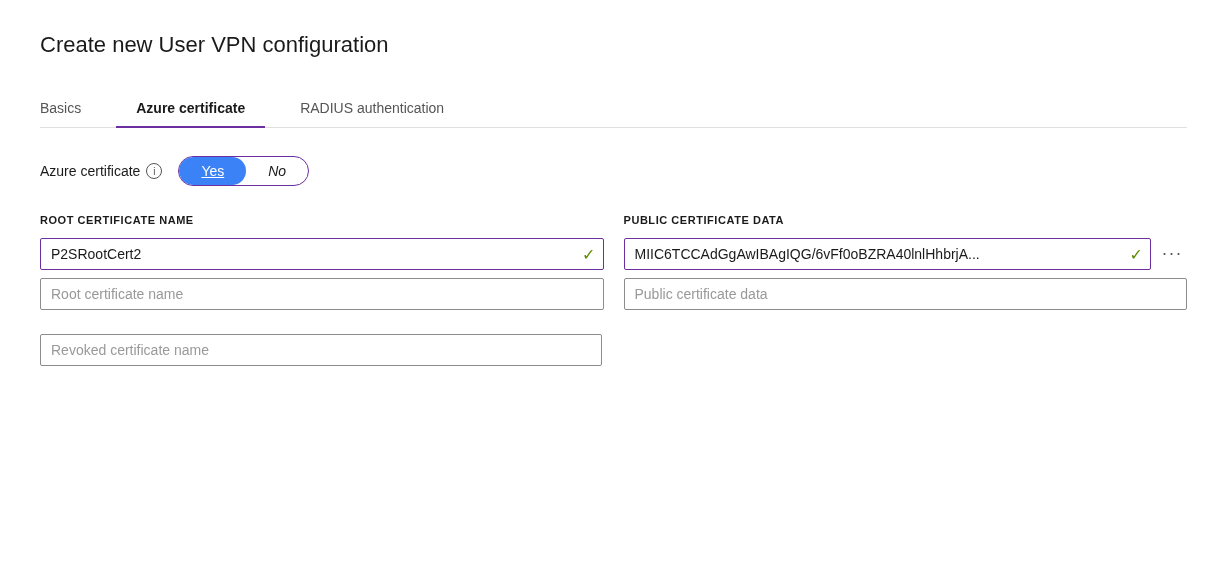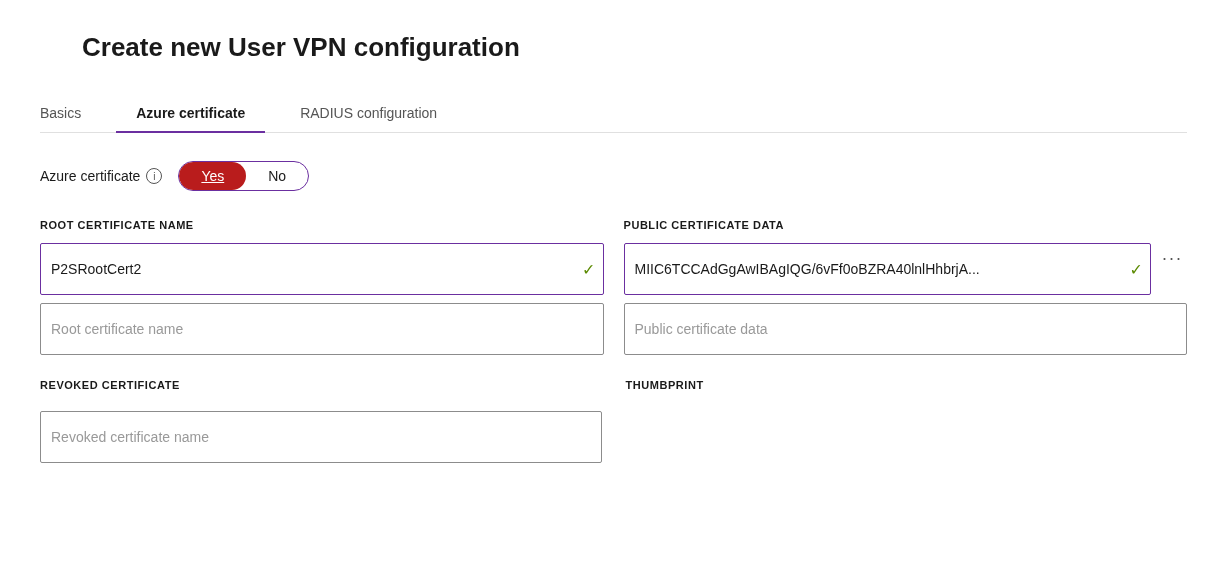--- a/index.html
+++ b/index.html
@@ -6,25 +6,24 @@
     body {
       font-family: 'Segoe UI', -apple-system, BlinkMacSystemFont, sans-serif;
       background: #fff;
       color: #1a1a1a;
       padding: 32px 40px;
       width: 1227px;
       min-height: 581px;
     }
 
     .page-title {
-      font-size: 26px;
-      font-weight: 700;
+      font-size: 22px;
+      font-weight: 400;
       color: #1a1a1a;
       margin-bottom: 32px;
-      margin-left: 42px;
     }
 
     
     .tabs {
       display: flex;
       gap: 15px;
       border-bottom: 1px solid #e0e0e0;
       margin-bottom: 28px;
     }
     .tab {
@@ -83,27 +82,28 @@
       background: #fff;
     }
     .toggle-option {
       padding: 6px 22px;
       font-size: 14px;
       cursor: pointer;
       border-radius: 18px;
       transition: background 0.15s;
     }
     .toggle-option.selected {
-      background: #b91c1c;
+      background: #3b82f6;
       color: #fff;
       font-weight: 500;
       text-decoration: underline;
     }
     .toggle-option:not(.selected) {
       color: #1a1a1a;
+      font-style: italic;
     }
 
     
     .cert-section {
       margin-bottom: 24px;
     }
 
     .cert-grid {
       display: grid;
       grid-template-columns: 1fr 1fr;
@@ -115,21 +115,21 @@
       font-weight: 700;
       color: #1a1a1a;
       letter-spacing: 0.05em;
       text-transform: uppercase;
       margin-bottom: 8px;
       padding-bottom: 4px;
     }
 
     .text-input {
       flex: 1;
-      height: 52px;
+      height: 32px;
       border: 1px solid #8c8c8c;
       border-radius: 2px;
       padding: 0 10px;
       font-size: 14px;
       color: #1a1a1a;
       outline: none;
       background: #fff;
     }
     .text-input.has-value {
       border-color: #6b2fa0;
@@ -177,21 +177,21 @@
     }
   </style>
 </head>
 <body>
 
 <h1 class="page-title">Create new User VPN configuration</h1>
 
 <div class="tabs">
   <div class="tab">Basics</div>
   <div class="tab active">Azure certificate</div>
-  <div class="tab">RADIUS configuration</div>
+  <div class="tab">RADIUS authentication</div>
 </div>
 
 <div class="field-row">
   <div class="field-label">
     <span>Azure certificate</span>
     <span class="info-icon">i</span>
   </div>
   <div class="toggle-container">
     <div class="toggle-option selected">Yes</div>
     <div class="toggle-option">No</div>
@@ -219,19 +219,15 @@
   </div>
 
   <div class="cert-grid" style="margin-top:8px;">
     <input type="text" class="text-input" placeholder="Root certificate name" style="">
     <input type="text" class="text-input" placeholder="Public certificate data" style="">
   </div>
 </div>
 
 <div class="cert-section">
   <div class="revoked-grid">
-    <div class="col-header">REVOKED CERTIFICATE</div>
-    <div class="col-header">THUMBPRINT</div>
-  </div>
-  <div class="revoked-grid">
     <input type="text" class="text-input" placeholder="Revoked certificate name" style="">
   </div>
 </div>
 
 </body></html>

